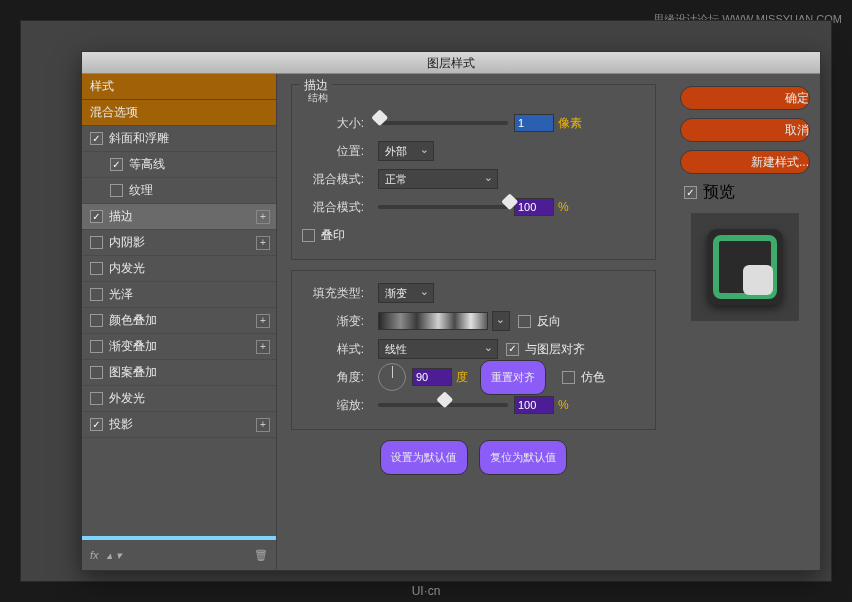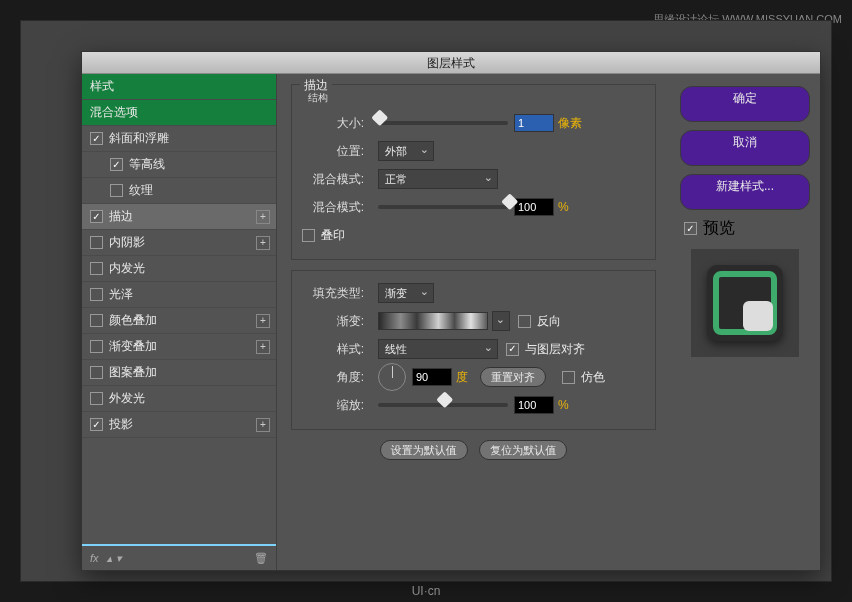--- a/index.html
+++ b/index.html
@@ -5,48 +5,48 @@
 *{margin:0;padding:0;box-sizing:border-box;font-family:"Microsoft YaHei",sans-serif}
 body{background:#1a1a1a;width:852px;height:602px;position:relative;overflow:hidden}
 .watermark{position:absolute;top:12px;right:10px;color:#888;font-size:11px}
 .outer{position:absolute;top:20px;left:20px;right:20px;bottom:20px;background:#434343;border:1px solid #2a2a2a}
 .dialog{position:absolute;top:30px;left:60px;width:740px;height:520px;background:#535353;border:1px solid #333;box-shadow:0 8px 24px rgba(0,0,0,.5)}
 .titlebar{background:linear-gradient(#d8d8d8,#b8b8b8);height:22px;line-height:22px;text-align:center;font-size:12px;color:#222;border-bottom:1px solid #888}
 .body{display:flex;height:calc(100% - 22px)}
 .sidebar{width:195px;border-right:1px solid #404040;display:flex;flex-direction:column}
 .side-list{flex:1;overflow:hidden}
 .side-item{display:flex;align-items:center;height:26px;padding:0 8px;font-size:12px;color:#e8e8e8;border-bottom:1px solid #4a4a4a;position:relative}
-.side-item.header{background:#15803d}
+.side-item.header{background:#a16207}
 .side-item.selected{background:#6a6a6a}
 .side-item.indent{padding-left:28px}
 .chk{width:13px;height:13px;border:1px solid #999;margin-right:6px;display:inline-flex;align-items:center;justify-content:center;background:#535353}
 .chk.on{background:#5a5a5a}
 .chk.on::after{content:"✓";color:#fff;font-size:10px;line-height:1}
 .plus{position:absolute;right:6px;width:14px;height:14px;border:1px solid #888;display:flex;align-items:center;justify-content:center;font-size:10px;color:#ccc}
-.side-footer{height:26px;border-top:2px solid #7dd3fc;display:flex;align-items:center;padding:10px 8px;color:#aaa;font-size:11px;font-style:italic}
+.side-footer{height:34px;border-top:4px solid #7dd3fc;display:flex;align-items:center;padding:10px 8px;color:#aaa;font-size:11px;font-style:italic}
 .side-footer .trash{margin-left:auto;font-style:normal}
 .main{flex:1;padding:10px 14px;color:#e8e8e8;font-size:12px}
 .fieldset{border:1px solid #404040;border-radius:0;padding:10px 10px 12px;margin-bottom:10px;position:relative}
 .legend{position:absolute;top:-8px;left:8px;background:#535353;padding:0 4px;font-size:12px}
 .sub-legend{position:absolute;top:6px;left:16px;font-size:10px;color:#ddd}
 .row{display:flex;align-items:center;height:24px;margin-top:4px}
 .row label{width:62px;text-align:right;margin-right:14px;color:#ddd}
 .slider{position:relative;height:4px;background:#3a3a3a;border-radius:2px;flex:0 0 130px;margin-right:6px}
 .thumb{position:absolute;top:-5px;width:12px;height:12px;background:#e8e8e8;border-radius:2px;transform:rotate(45deg) translateX(-50%)}
-.num{width:40px;height:18px;background:#000000;border:1px solid #333;color:#fff;padding:0 3px;font-size:11px}
+.num{width:40px;height:18px;background:#4c1d95;border:1px solid #333;color:#fff;padding:0 3px;font-size:11px}
 .num.sel{background:#2b5fb0;color:#fff}
 .unit{margin-left:4px;color:#eab308}
 .select{height:20px;background:#444;border:1px solid #333;color:#e8e8e8;padding:0 18px 0 6px;font-size:11px;position:relative;display:inline-flex;align-items:center;min-width:56px}
 .select::after{content:"⌄";position:absolute;right:4px;top:1px;color:#ccc}
 .grad-preview{width:110px;height:18px;background:linear-gradient(90deg,#2a2a2a,#8a8a8a 20%,#3a3a3a 35%,#d0d0d0 55%,#4a4a4a 70%,#e0e0e0 85%,#5a5a5a);border:1px solid #333;margin-right:4px}
 .angle-dial{width:28px;height:28px;border:1px solid #888;border-radius:50%;margin-right:6px;position:relative}
 .angle-dial::after{content:"";position:absolute;left:50%;top:2px;width:1px;height:12px;background:#ccc}
-.btn-sm{height:20px;padding:0 10px;background:#737373;border:1px solid #333;border-radius:10px;color:#e8e8e8;font-size:11px;display:inline-flex;align-items:center;margin:0 4px}
+.btn-sm{height:35px;padding:0 10px;background:#8b5cf6;border:1px solid #333;border-radius:10px;color:#e8e8e8;font-size:11px;display:inline-flex;align-items:center;margin:0 4px}
 .right{width:150px;padding:12px 10px}
-.rbtn{display:block;width:100%;height:36px;background:#4c1d95;border:1px solid #3a3a3a;border-radius:12px;color:#e8e8e8;font-size:12px;margin-bottom:8px;text-align:center;line-height:22px}
+.rbtn{display:block;width:100%;height:24px;background:#c2410c;border:1px solid #3a3a3a;border-radius:12px;color:#e8e8e8;font-size:12px;margin-bottom:8px;text-align:right;line-height:22px}
 .preview-row{display:flex;align-items:center;margin-top:4px;margin-left:4px}
 .preview-box{width:108px;height:108px;background:#3e3e3e;margin:10px auto;display:flex;align-items:center;justify-content:center}
 .preview-icon{width:76px;height:76px;background:#2a2a2a;border-radius:10px;position:relative;box-shadow:0 4px 8px rgba(0,0,0,.5)}
 .preview-icon::before{content:"";position:absolute;inset:6px;border:6px solid #3eaa6b;border-radius:8px}
 .preview-icon::after{content:"";position:absolute;right:10px;bottom:10px;width:30px;height:30px;background:#ddd;border-radius:6px}
 .footer-logo{position:absolute;bottom:4px;left:50%;transform:translateX(-50%);color:#888;font-size:12px}
 </style>
 </head>
 <body>
 

